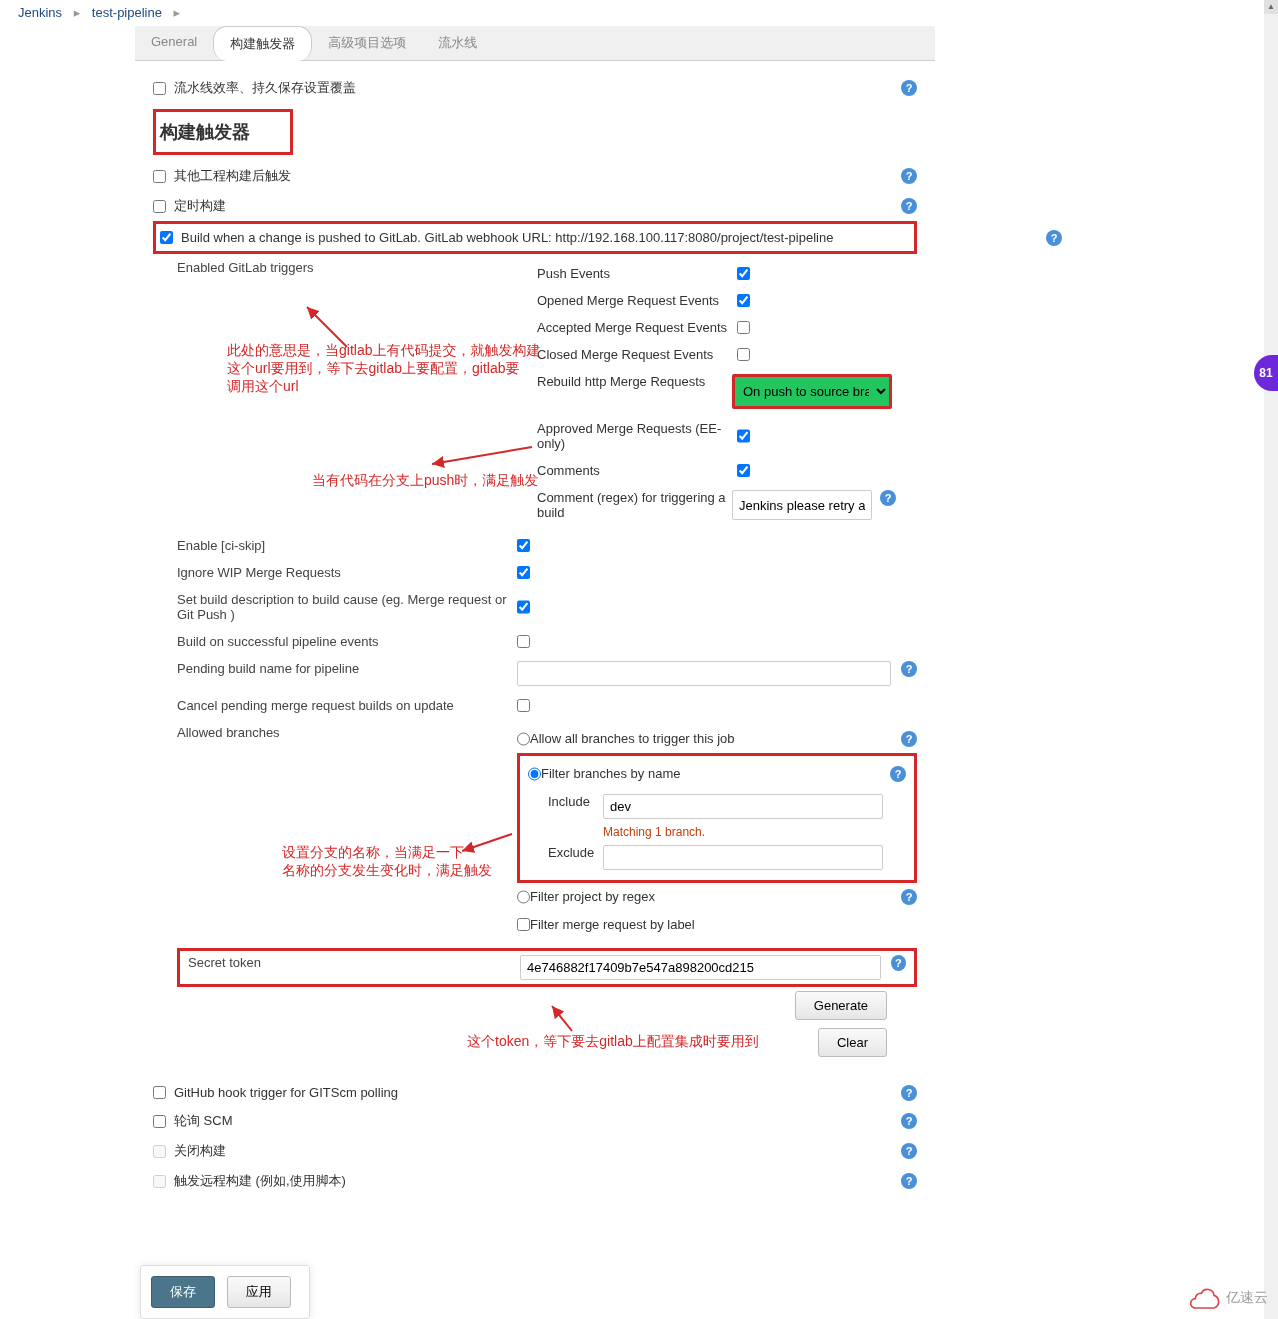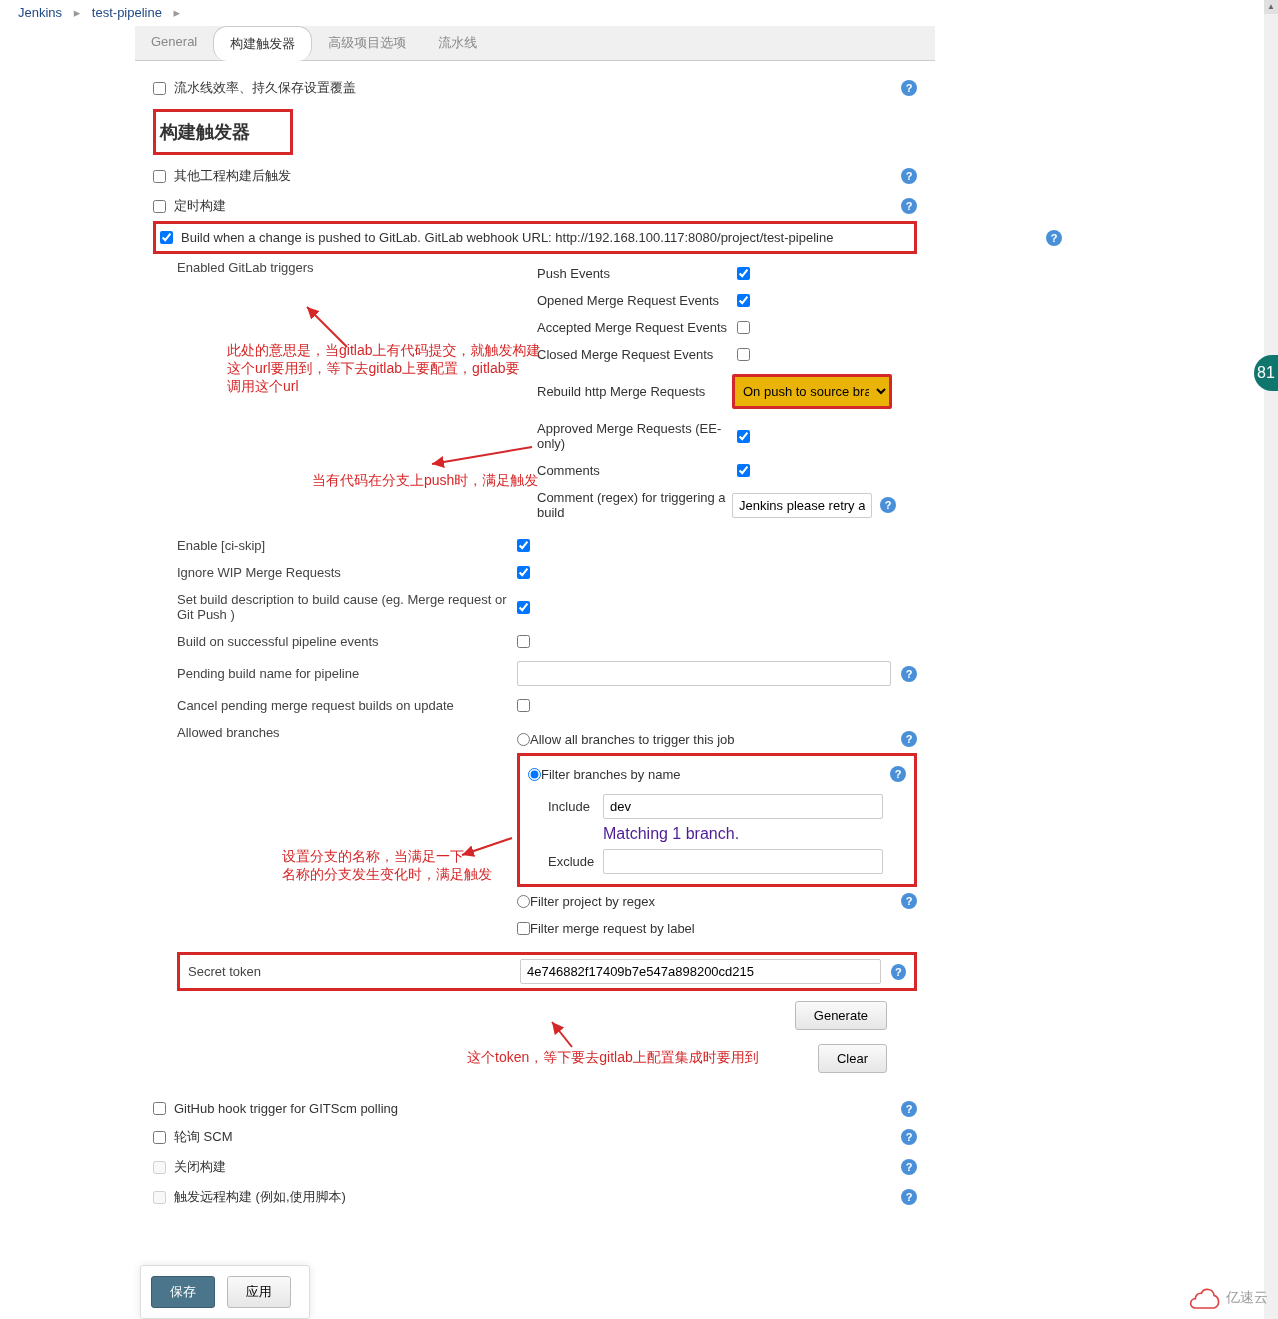--- a/index.html
+++ b/index.html
@@ -14,37 +14,37 @@
 .tab { padding: 8px 16px; color: #888; cursor: pointer; border-radius: 14px; }
 .tab.active { background: #fff; color: #333; border-top: 1px solid #ccc; border-left: 1px solid #ccc; border-right: 1px solid #ccc; margin-bottom: -1px; }
 .content { padding: 12px 18px; }
 .row { display: flex; align-items: center; padding: 6px 0; position: relative; }
 .row label.chk-lbl { margin-left: 8px; color: #333; }
 input[type=checkbox], input[type=radio] { margin: 0; }
 .section-header { font-size: 18px; font-weight: bold; padding: 8px 4px; margin: 6px 0; }
 .highlight-red { border: 3px solid #d62728; }
 .help-icon { position: absolute; right: 0; width: 16px; height: 16px; background: #4a90d9; border-radius: 50%; color: #fff; text-align: center; line-height: 16px; font-size: 11px; font-weight: bold; }
 .sub-block { margin-left: 24px; }
-.trigger-row { display: flex; align-items: center; padding: 6px 0; }
+.trigger-row { display: flex; padding: 6px 0; }
 .trigger-label { width: 360px; flex-shrink: 0; color: #444; }
 .trigger-val { flex: 1; }
 .sub-label { width: 340px; flex-shrink: 0; color: #444; }
 .annotation { color: #d62728; font-size: 14px; }
 select, input[type=text] { border: 1px solid #ccc; padding: 4px 6px; font-size: 13px; border-radius: 2px; }
-select { background: #eab308; }
+select { background: #22c55e; }
 .btn { padding: 6px 18px; border: 1px solid #bbb; background: linear-gradient(#fafafa,#e6e6e6); border-radius: 3px; cursor: pointer; font-size: 13px; }
 .btn.primary { background: #4b758b; color: #fff; border-color: #3b5e70; }
 .bottom-bar { position: fixed; bottom: 0; left: 140px; padding: 10px; background: rgba(255,255,255,0.9); border: 1px solid #ddd; border-radius: 3px; box-shadow: 0 0 8px rgba(0,0,0,0.1); }
 .bottom-bar .btn { margin-right: 8px; }
 .disabled-text { color: #aaa; }
 .watermark { position: fixed; bottom: 10px; right: 10px; color: #999; font-size: 14px; display: flex; align-items: center; gap: 4px; }
 .watermark svg { width: 32px; height: 22px; }
 .scrollbar { position: fixed; right: 0; top: 0; bottom: 0; width: 14px; background: #f0f0f0; }
 .scroll-btn { height: 14px; background: #e0e0e0; color: #666; text-align: center; font-size: 8px; line-height: 14px; }
-.side-badge { position: fixed; right: 0; top: 355px; width: 24px; height: 36px; background: #0f766e; border-radius: 18px 0 0 18px; color: #fff; font-size: 16px; font-weight: normal; display: flex; align-items: center; justify-content: center; }
+.side-badge { position: fixed; right: 0; top: 355px; width: 24px; height: 36px; background: #6d28d9; border-radius: 18px 0 0 18px; color: #fff; font-size: 12px; font-weight: bold; display: flex; align-items: center; justify-content: center; }
 .arrow-svg { position: absolute; pointer-events: none; }
 </style>
 </head>
 <body>
 
 <div class="breadcrumb">
   <a href="#">Jenkins</a>
   <span class="sep">▸</span>
   <a href="#">test-pipeline</a>
   <span class="sep">▸</span>
@@ -188,21 +188,21 @@
       <div class="highlight-red" style="padding:4px 8px">
         <div class="trigger-row">
                   <input type="radio" name="br" checked="" style="">
                   <label class="chk-lbl">Filter branches by name</label>
           <span class="help-icon" style="position:static;margin-left:auto">?</span>
         </div>
         <div class="trigger-row" style="padding-left:20px">
                   <div style="width:55px">Include</div>
                   <input type="text" style="width: 280px;" value="dev">
                 </div>
-        <div style="padding-left:75px;color:#4c1d95;font-size:16px">Matching 1 branch.</div>
+        <div style="padding-left:75px;color:#c2410c;font-size:12px">Matching 1 branch.</div>
         <div class="trigger-row" style="padding-left:20px">
                   <div style="width:55px">Exclude</div>
                   <input type="text" style="width: 280px;">
                 </div>
       </div>
       <div class="trigger-row">
                 <input type="radio" name="br" style="">
                 <label class="chk-lbl">Filter project by regex</label>
         <span class="help-icon" style="position:static;margin-left:auto">?</span>
       </div>
@@ -220,21 +220,21 @@
     <div class="annotation" style="position:absolute;left:105px;top:-100px;white-space:pre-line">设置分支的名称，当满足一下
 名称的分支发生变化时，满足触发</div>
   </div>
 
   <div class="trigger-row highlight-red" style="padding:4px 8px;margin-top:4px">
     <div class="sub-label" style="width:332px">Secret token</div>
     <input type="text" style="width: 380px;" value="4e746882f17409b7e547a898200cd215">
     <span class="help-icon" style="position:static;margin-left:10px">?</span>
   </div>
 
-  <div style="text-align:right;padding:10px 30px"><button class="btn">Generate</button></div>
+  <div style="text-align:right;padding:4px 30px"><button class="btn">Generate</button></div>
   <div style="text-align:right;padding:4px 30px"><button class="btn">Clear</button></div>
 
   <div style="position:relative;height:0">
     <svg class="arrow-svg" style="left:370px;top:-60px;width:30px;height:35px">
               <line x1="25" y1="30" x2="5" y2="5" stroke="#d62728" stroke-width="2" marker-end="url(#ah)"></line>
             </svg>
     <div class="annotation" style="position:absolute;left:290px;top:-28px">这个token，等下要去gitlab上配置集成时要用到</div>
   </div>
 </div>
 

